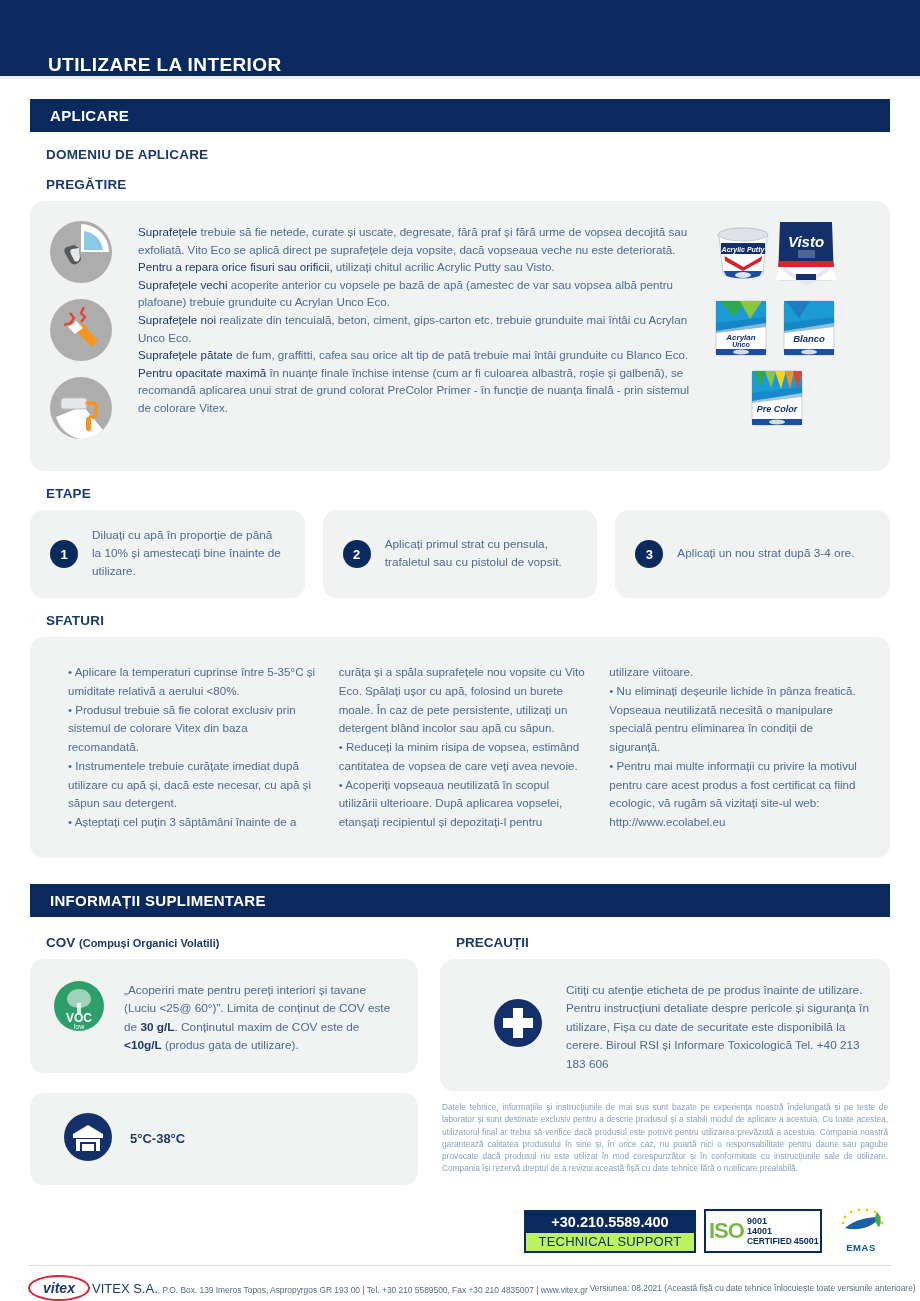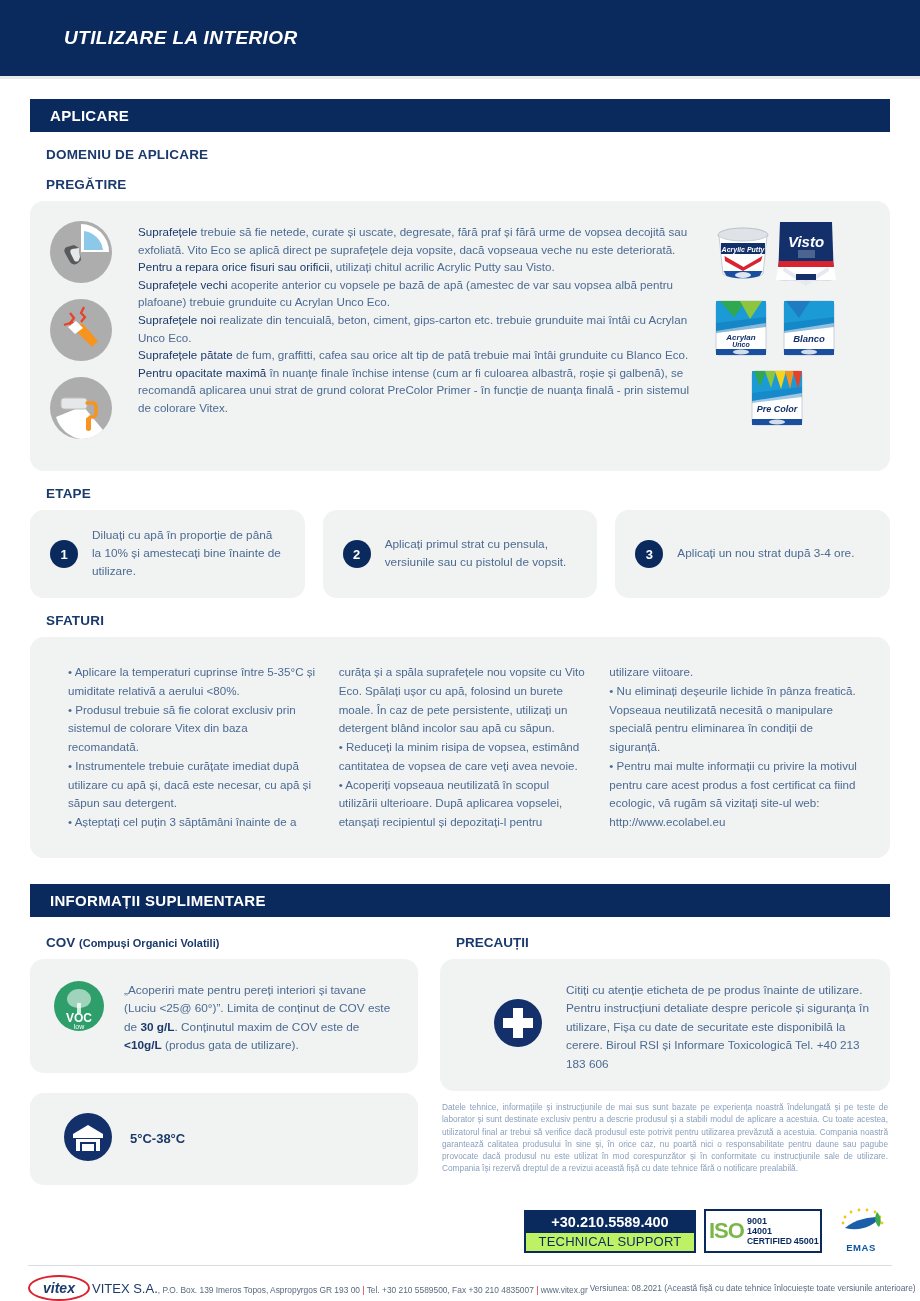--- a/index.html
+++ b/index.html
@@ -9,23 +9,22 @@
     font-family: "Liberation Sans", sans-serif;
     color: #1b3a6b;
     overflow: hidden;
   }
   .page { position: relative; width: 920px; height: 1301px; }
 
   
   .top-header {
     height: 76px;
     background: #0a2a5e;
-    display: flex; align-items: center;
-    padding-left: 64px;
-    font-style: italic;
+    display: flex; align-items: flex-end;
+    padding-left: 48px;
   }
   .top-header h1 {
     color: #ffffff;
     font-size: 19px;
     font-weight: bold;
     letter-spacing: 0.4px;
   }
   .hdr-rule { height: 3px; background: #e8eaee; }
 
   
@@ -307,21 +306,21 @@
   </div>
 
   <div class="sub-head">ETAPE</div>
   <div class="steps">
     <div class="step">
       <div class="step-num">1</div>
       <div class="step-txt">Diluați cu apă în proporție de până la 10% și amestecați bine înainte de utilizare.</div>
     </div>
     <div class="step">
       <div class="step-num">2</div>
-      <div class="step-txt">Aplicați primul strat cu pensula, versiunile sau cu pistolul de vopsit.</div>
+      <div class="step-txt">Aplicați primul strat cu pensula, trafaletul sau cu pistolul de vopsit.</div>
     </div>
     <div class="step">
       <div class="step-num">3</div>
       <div class="step-txt">Aplicați un nou strat după 3-4 ore.</div>
     </div>
   </div>
 
   <div class="sub-head">SFATURI</div>
   <div class="card sfaturi">
     <div class="col">

